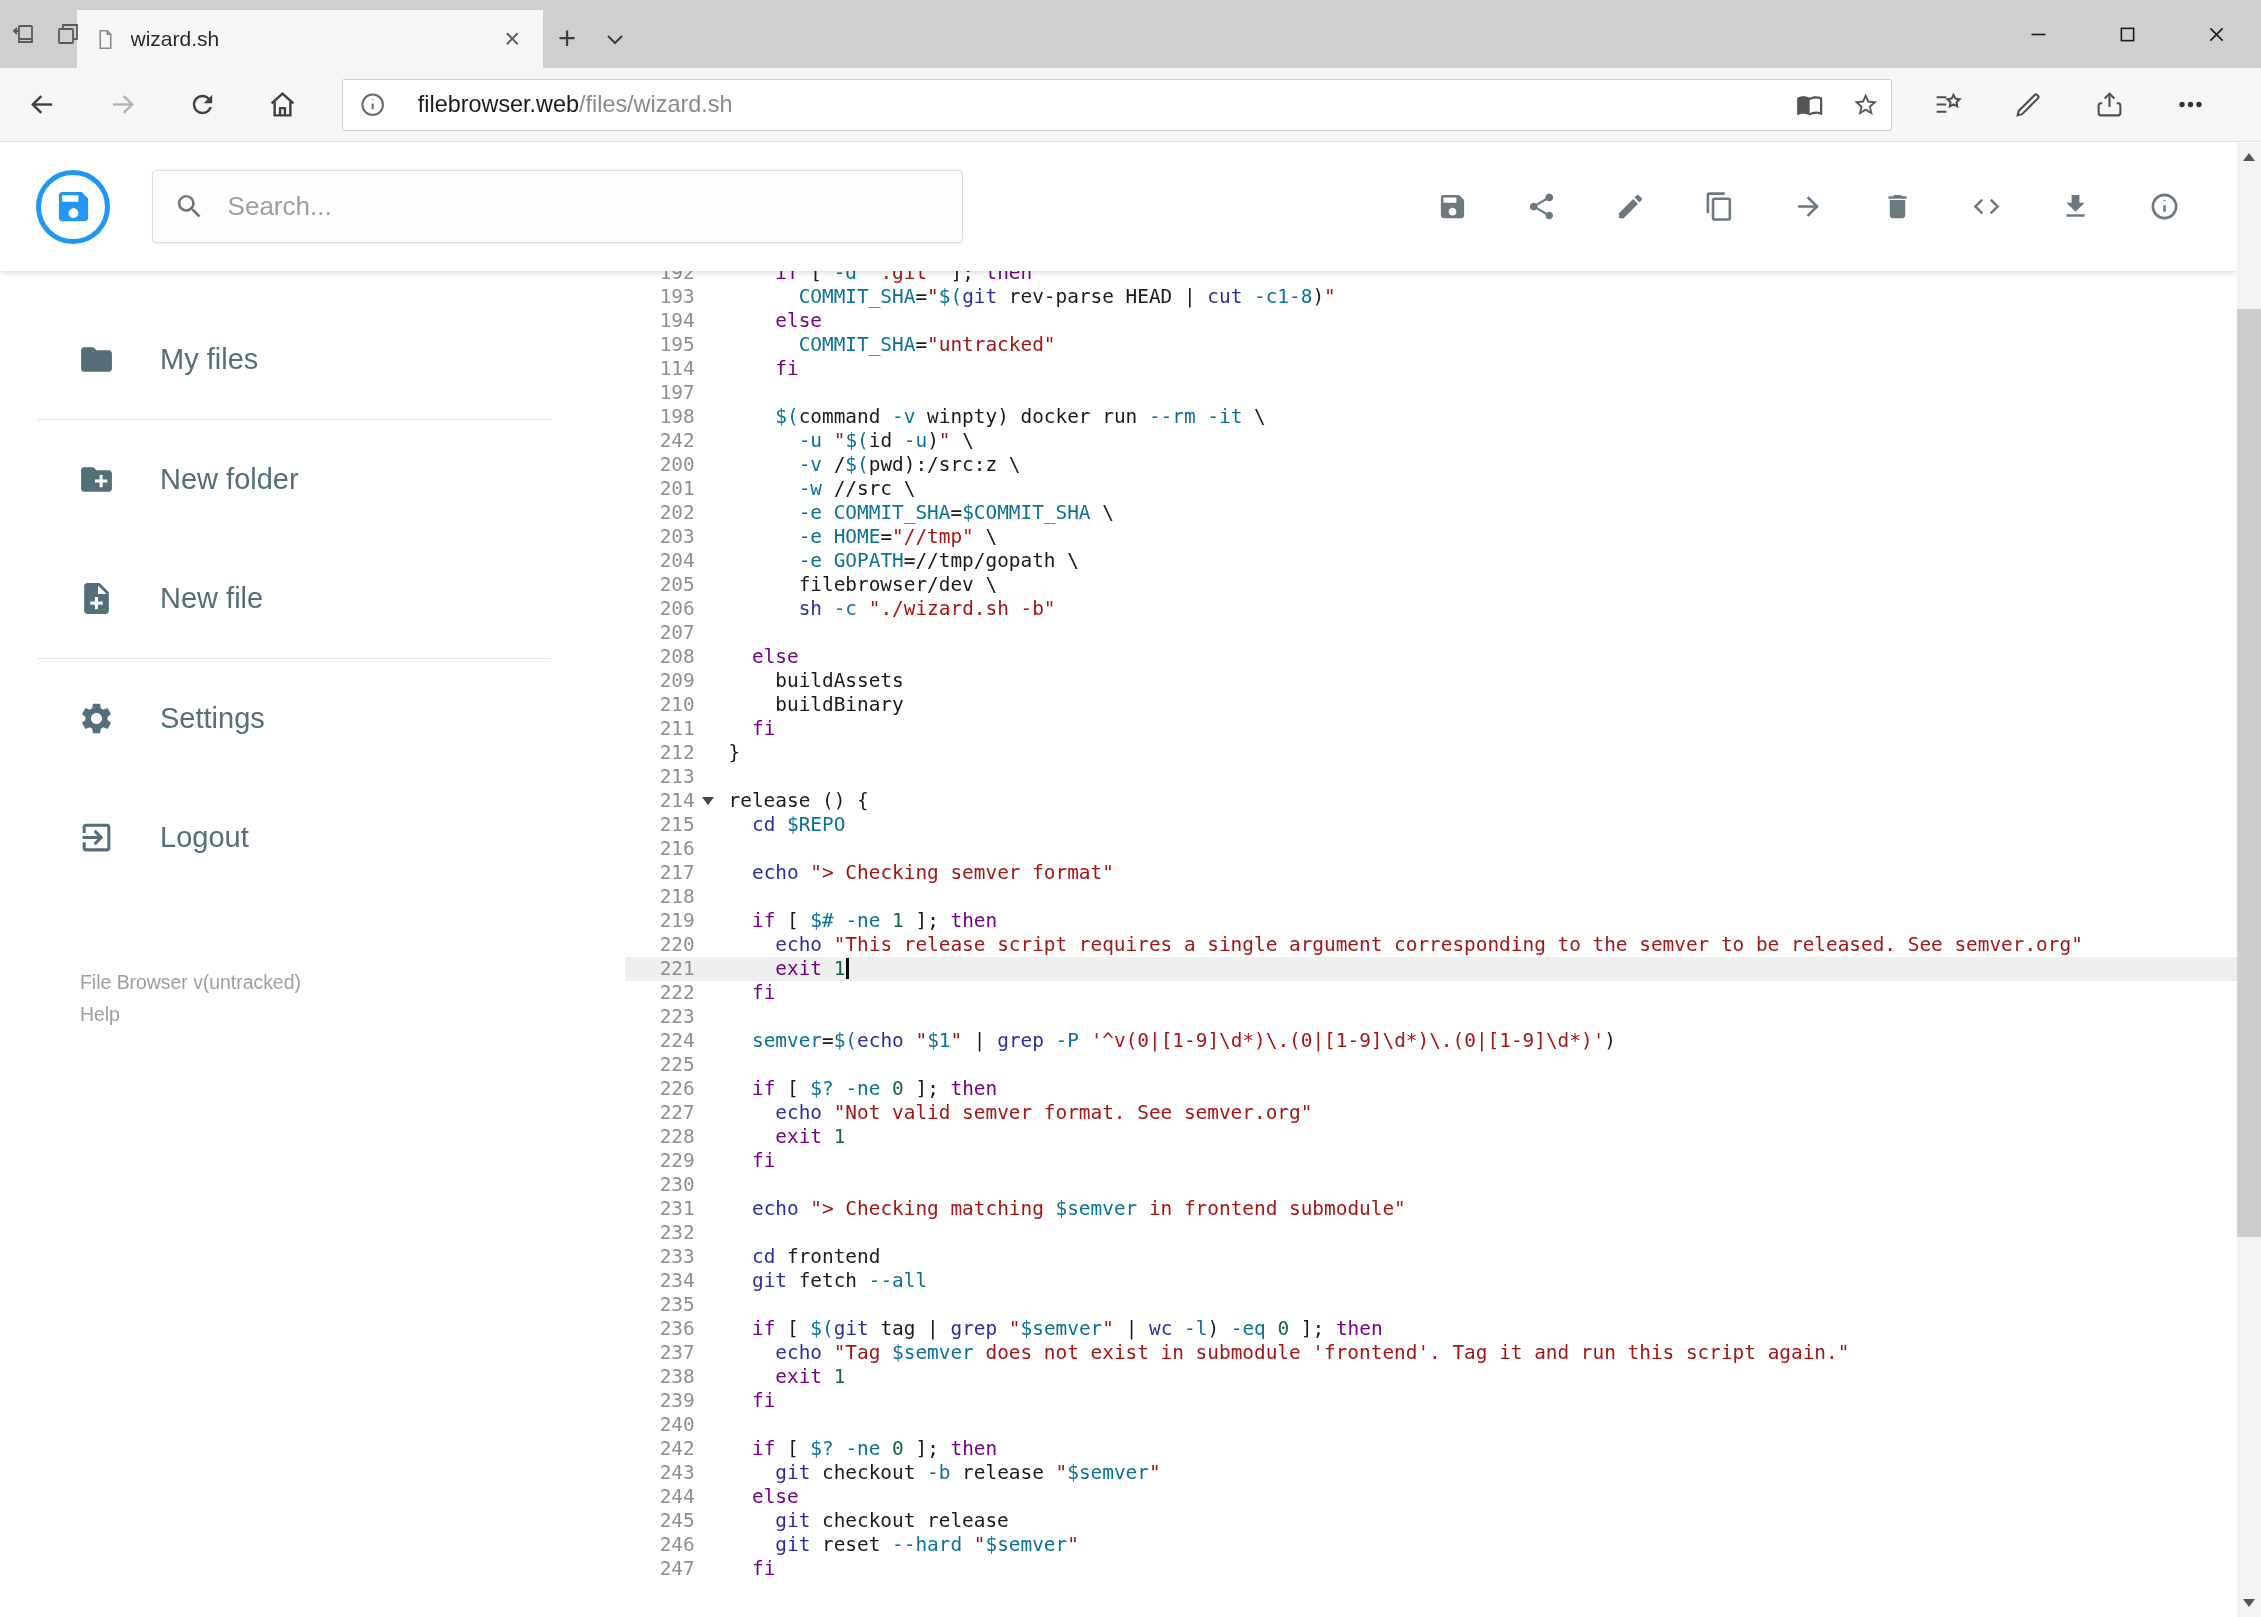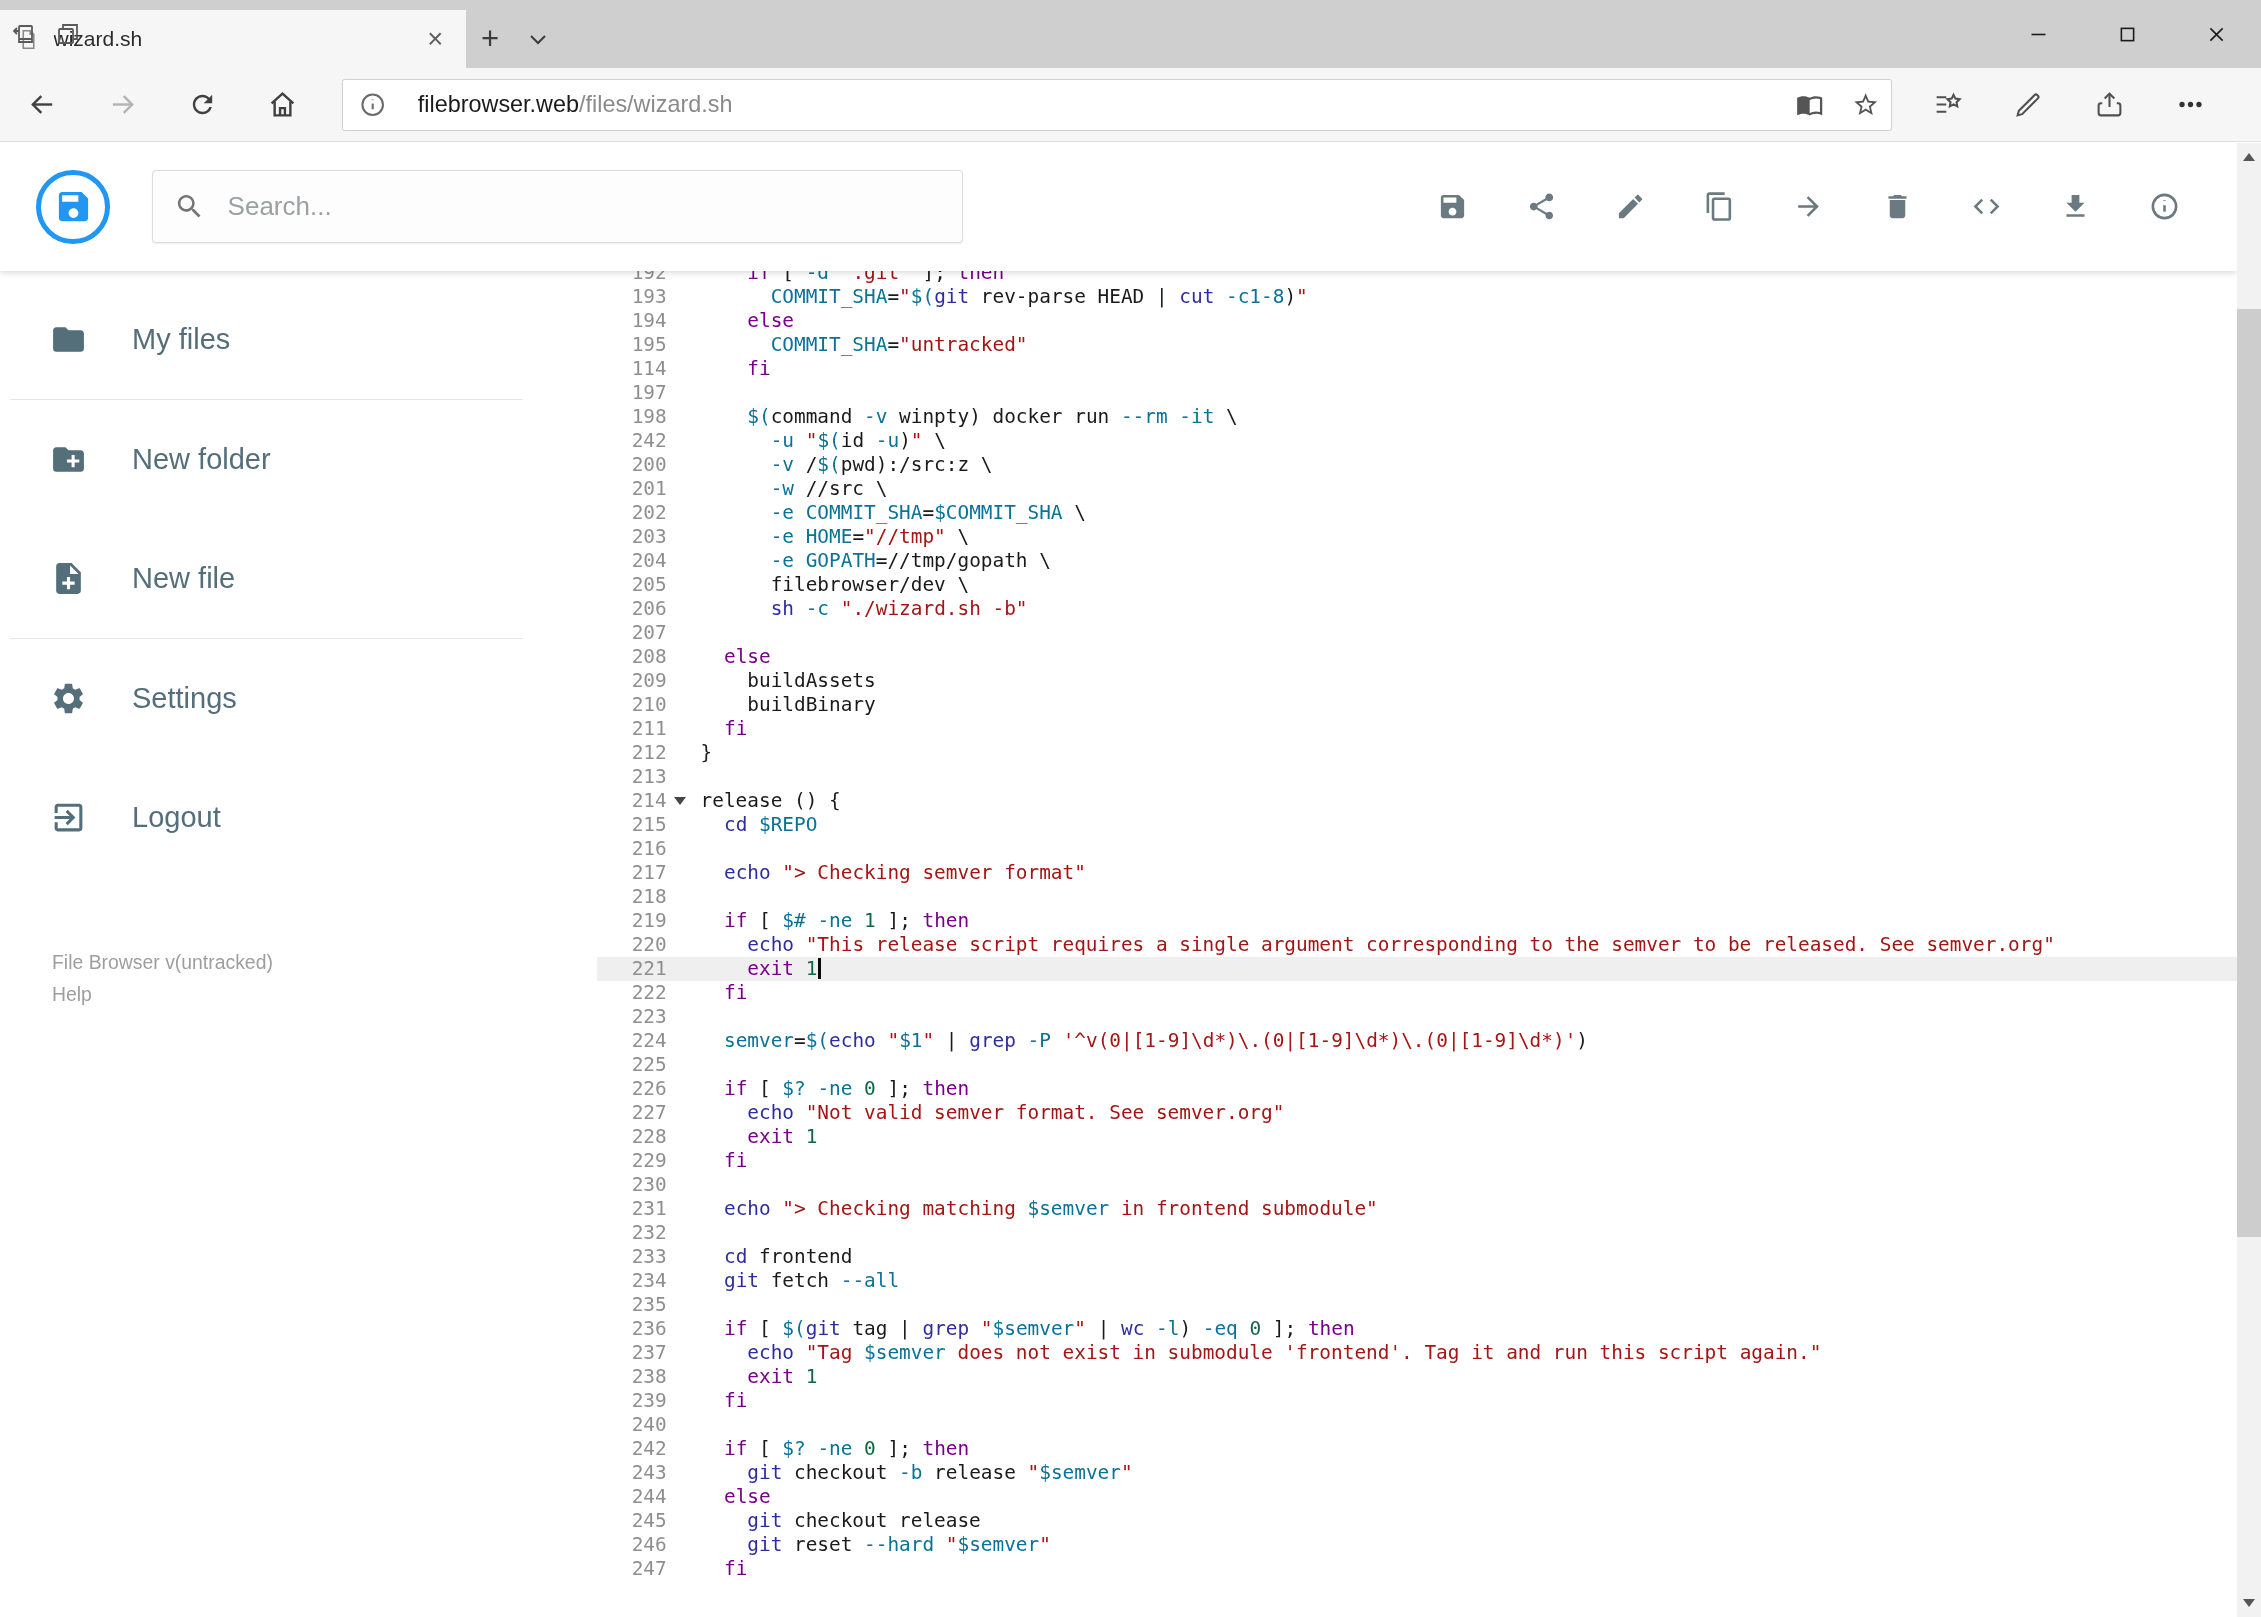--- a/index.html
+++ b/index.html
@@ -9,21 +9,21 @@
     --plain:#1a1a1a; --keyword:#770088; --builtin:#2d2da0; --variable:#0a7296;
     --flag:#0a7296; --string:#a41515; --number:#116644; --line-number:#8f8f8f;
     --active-line-bg:#efefef; --accent:#2196f3; --side:#546e7a; --icongray:#6b7a80;
   }
   svg { display:block; }
 
   
   .tabbar { height:68px; background:#cfcfcf; position:relative; display:flex; align-items:flex-end; }
   .tb-left { position:absolute; left:11.3px; top:0; height:68px; display:flex; align-items:center; gap:21px; }
   .tb-ic { width:24px; height:24px; stroke:#5a5a5a; fill:none; stroke-width:1.8; }
-  .tab { width:466px; height:58px; background:#f6f6f6; display:flex; align-items:center; padding:0 18px; }
+  .tab { margin-left:77px; width:466px; height:58px; background:#f6f6f6; display:flex; align-items:center; padding:0 18px; }
   .tab-fav { width:21px; height:21px; stroke:#8a8a8a; fill:none; stroke-width:1.8; }
   .tab-title { font-size:21px; color:#2b2b2b; margin-left:14.5px; flex:1; white-space:nowrap; overflow:hidden; }
   .tab-close { font-size:27.4px; color:#5f5f5f; line-height:1; padding:0 4.8px; cursor:default; }
   .newtab { width:48px; height:58px; display:flex; align-items:center; justify-content:center; color:#3c3c3c; font-size:31px; font-weight:300; }
   .tab-chevron { width:48px; height:58px; display:flex; align-items:center; justify-content:center; }
   .win-controls { position:absolute; right:0; top:0; height:68px; display:flex; }
   .win-btn { width:89px; height:68px; display:flex; align-items:center; justify-content:center; }
   .win-btn svg { width:21px; height:21px; stroke:#1a1a1a; stroke-width:1.8; fill:none; }
 
   
@@ -53,21 +53,21 @@
   .searchbox svg { width:31px; height:31px; fill:#757575; flex:0 0 auto; }
   .searchbox input { border:none; outline:none; background:transparent; margin-left:22.6px; flex:1; font-size:26px; color:#444; font-family:"Liberation Sans",sans-serif; }
   .searchbox input::placeholder { color:#9aa0a3; }
   .hdr-actions { margin-left:auto; display:flex; align-items:center; gap:58px; padding-right:57px; }
   .hdr-actions .act { width:31px; height:31px; }
   .hdr-actions svg { width:31px; height:31px; fill:var(--icongray); }
 
   .content { display:flex; height:1346px; }
 
   
-  .sidebar { width:597px; flex:0 0 597px; padding-top:9px; position:relative; }
+  .sidebar { width:597px; flex:0 0 597px; padding-top:29px; position:relative;margin-left:28px; }
   .side-item { height:119px; display:flex; align-items:center; }
   .side-item svg { width:37px; height:37px; fill:var(--side); margin-left:50px; flex:0 0 auto; }
   .side-label { margin-left:45px; font-size:29px; color:var(--side); }
   .side-div { height:0.8px; background:#e6e6e6; margin:0 74px 0 9.7px; }
   .side-footer { margin-top:74px; padding-left:52px; font-size:19.4px; color:#9e9e9e; }
   .side-footer .helplink { display:inline-block; margin-top:9.7px; color:#9e9e9e; }
 
   
   .editor { flex:1; overflow:hidden; background:#fff; font-family:"DejaVu Sans Mono", monospace; font-size:19.4px; line-height:24px; }
   #editor-lines { margin-top:-9.7px; }

